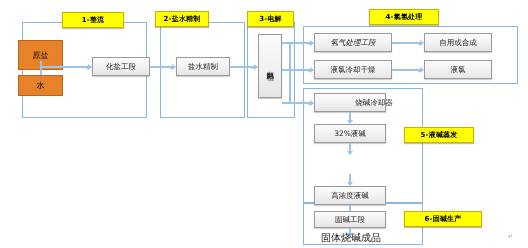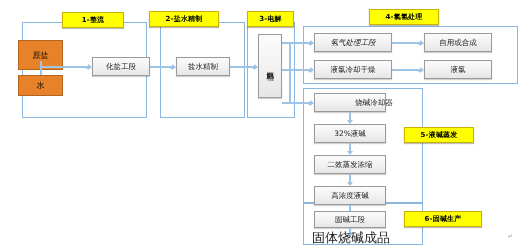--- a/index.html
+++ b/index.html
@@ -59,21 +59,21 @@
     color:#000;
     font-size:8px;
     display:flex;align-items:center;justify-content:center;
     box-sizing:border-box;
     white-space:nowrap;
   }
 
   
   .plain{
     position:absolute;
-    font-size:13px;color:#1a1a1a;
+    font-size:10px;color:#1a1a1a;
     display:flex;align-items:center;justify-content:center;
     white-space:nowrap;
   }
 
   
   .hline{position:absolute;height:2px;background:#9dc3e6;}
   .vline{position:absolute;width:2px;background:#9dc3e6;}
   .ar-r{position:absolute;width:0;height:0;
         border-top:3px solid transparent;border-bottom:3px solid transparent;
         border-left:4px solid #9dc3e6;}
@@ -96,21 +96,21 @@
   <div class="sect" style="left:247px;top:22px;width:48px;height:96px;"></div>
 
   <div class="sect" style="left:303px;top:26px;width:215px;height:58px;"></div>
 
   <div class="sect" style="left:303px;top:88px;width:120px;height:115px;"></div>
 
   <div class="sect" style="left:303px;top:203px;width:120px;height:42px;"></div>
 
   <div class="tag" style="left:62px;top:12px;width:62px;height:16px;">1-整流</div>
 
-  <div class="tag" style="left:149px;top:11px;width:70px;height:16px;">2-盐水精制</div>
+  <div class="tag" style="left:155px;top:11px;width:54px;height:16px;">2-盐水精制</div>
 
   <div class="tag" style="left:247px;top:11px;width:47px;height:16px;">3-电解</div>
 
   <div class="tag" style="left:369px;top:9px;width:70px;height:16px;">4-氯氢处理</div>
 
   <div class="tag" style="left:404px;top:127px;width:70px;height:16px;">5-液碱蒸发</div>
 
   <div class="tag" style="left:404px;top:211px;width:78px;height:16px;">6-固碱生产</div>
 
   <div class="obox" style="left:18px;top:40px;width:45px;height:30px;">原盐</div>
@@ -169,21 +169,20 @@
   <div class="box" style="left:314px;top:93px;width:72px;height:19px;padding-left:48px;">烧碱冷却器</div>
 
   <div class="vline" style="left:349px;top:112px;height:8px;"></div>
   <div class="ar-d" style="left:347px;top:120px;"></div>
 
   <div class="box" style="left:314px;top:124px;width:72px;height:19px;">32%液碱</div>
 
   <div class="vline" style="left:349px;top:143px;height:8px;"></div>
   <div class="ar-d" style="left:347px;top:151px;"></div>
 
-  <div class="box" style="left:314px;top:155px;width:72px;height:19px;">二效蒸发浓缩</div>
 
   <div class="vline" style="left:349px;top:174px;height:8px;"></div>
   <div class="ar-d" style="left:347px;top:182px;"></div>
 
   <div class="box" style="left:314px;top:186px;width:72px;height:19px;">高浓度液碱</div>
 
   <div class="vline" style="left:349px;top:205px;height:6px;"></div>
   <div class="ar-d" style="left:347px;top:211px;"></div>
 
   <div class="box" style="left:314px;top:211px;width:72px;height:17px;">固碱工段</div>

